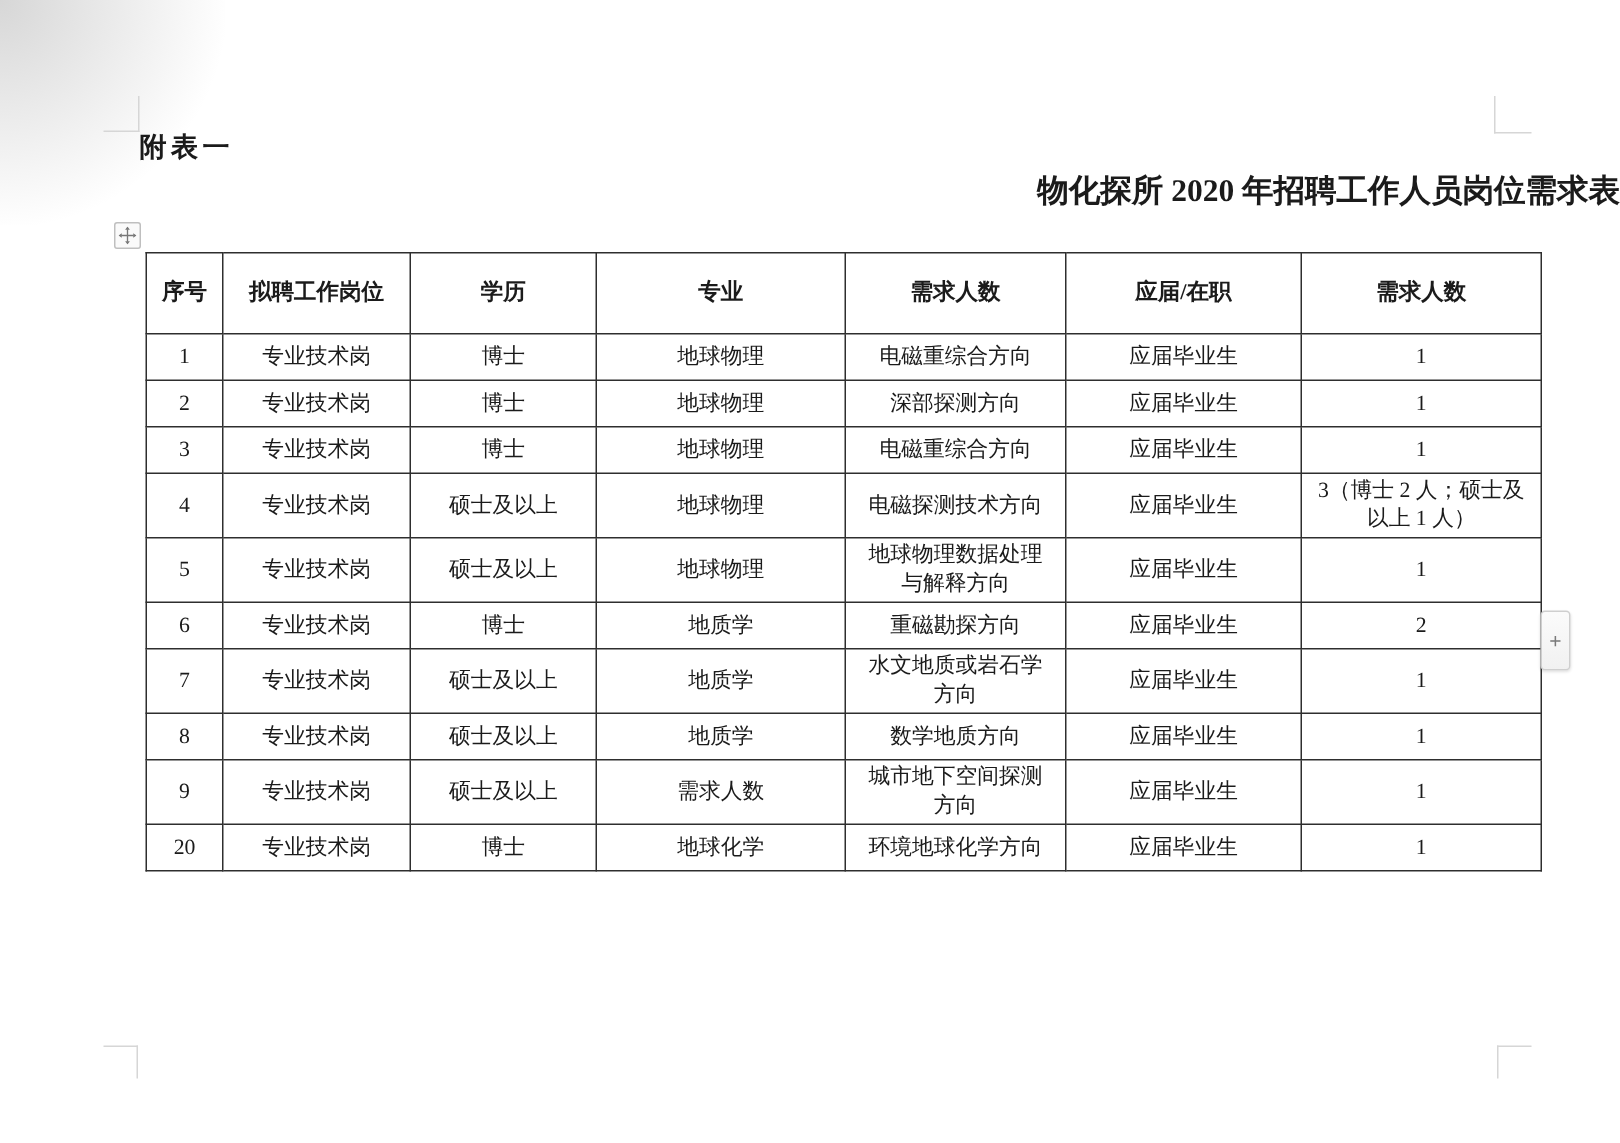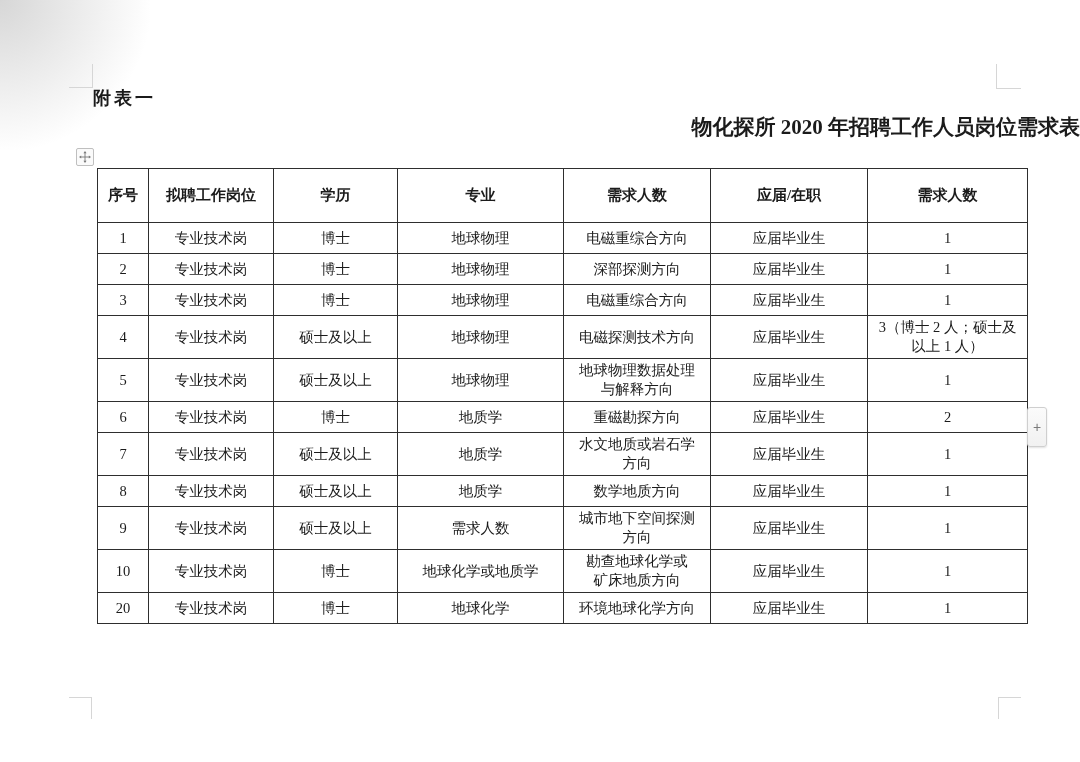--- a/index.html
+++ b/index.html
@@ -195,30 +195,20 @@
         <td>9</td>
         <td>专业技术岗</td>
         <td>硕士及以上</td>
         <td>需求人数</td>
         <td>城市地下空间探测
 方向</td>
         <td>应届毕业生</td>
         <td>1</td>
       </tr>
       <tr>
-        <td>10</td>
-        <td>专业技术岗</td>
-        <td>博士</td>
-        <td>地球化学或地质学</td>
-        <td>勘查地球化学或
-矿床地质方向</td>
-        <td>应届毕业生</td>
-        <td>1</td>
-      </tr>
-      <tr>
         <td>20</td>
         <td>专业技术岗</td>
         <td>博士</td>
         <td>地球化学</td>
         <td>环境地球化学方向</td>
         <td>应届毕业生</td>
         <td>1</td>
       </tr>
     </tbody>
 </table>

